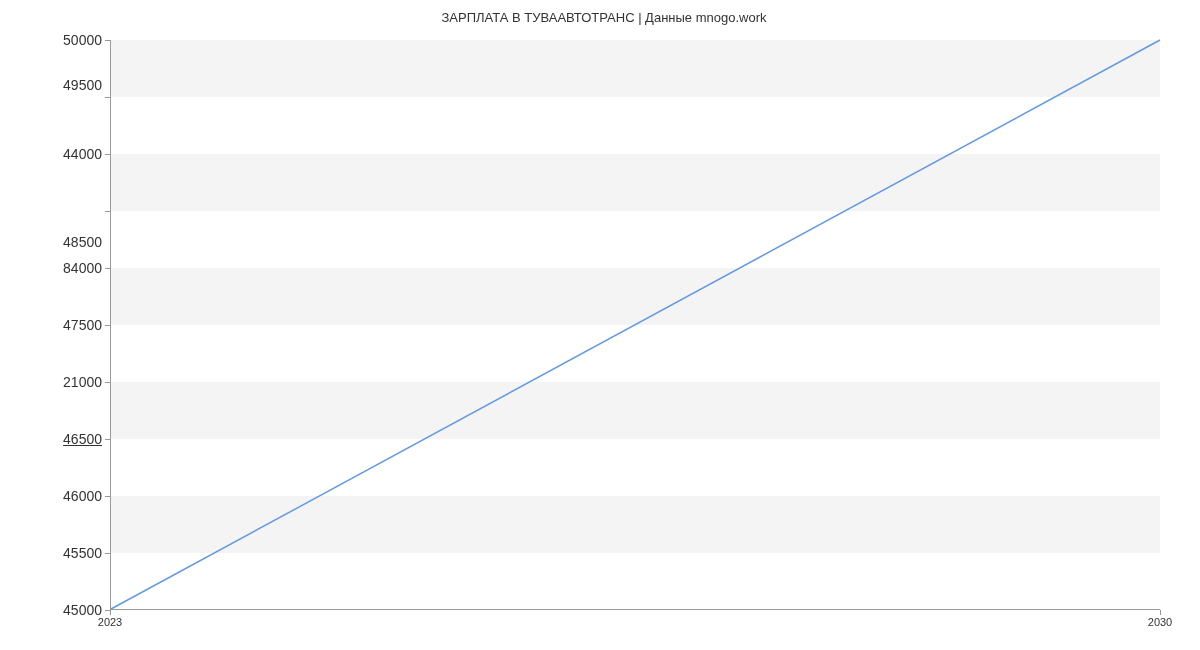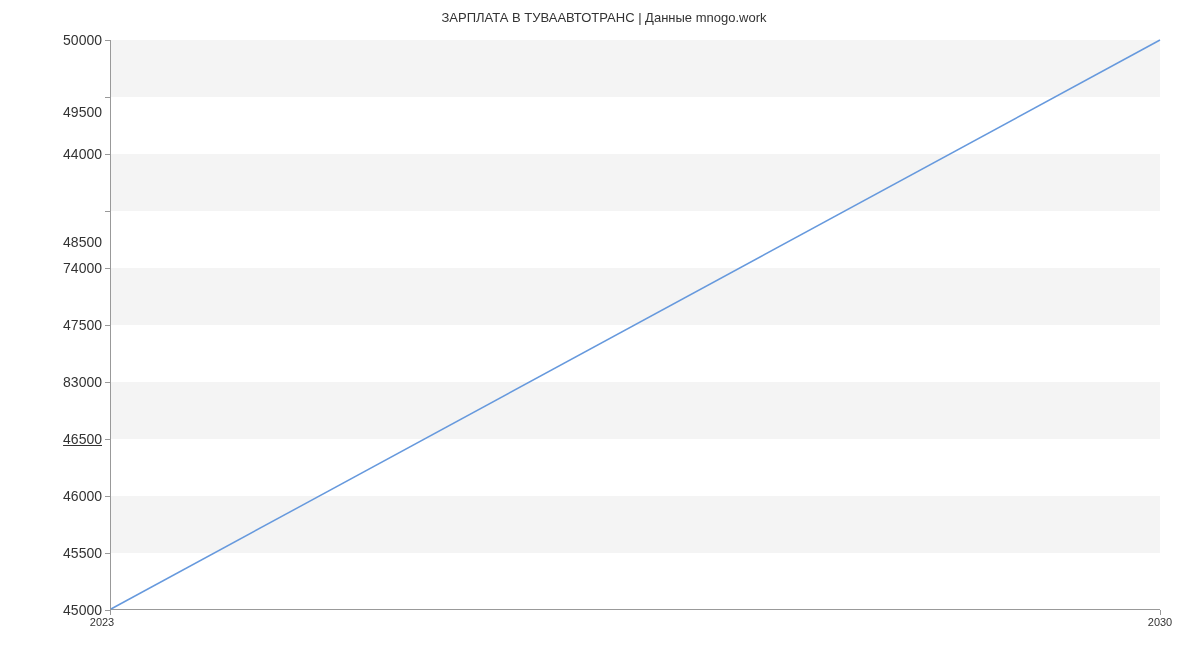--- a/index.html
+++ b/index.html
@@ -34,34 +34,34 @@
   </div>
   <div class="y-axis">
       <div class="y-tick-label" style="top: 610px;">45000</div>
       <div class="y-tick-mark" style="top: 610px;"></div>
       <div class="y-tick-label" style="top: 553px;">45500</div>
       <div class="y-tick-mark" style="top: 553px;"></div>
       <div class="y-tick-label" style="top: 496px; text-align: right;">46000</div>
       <div class="y-tick-mark" style="top: 496px;"></div>
       <div class="y-tick-label" style="top: 439px; text-decoration: underline;">46500</div>
       <div class="y-tick-mark" style="top: 439px;"></div>
-      <div class="y-tick-label" style="top: 382px;">83000</div>
+      <div class="y-tick-label" style="top: 382px;">21000</div>
       <div class="y-tick-mark" style="top: 382px;"></div>
       <div class="y-tick-label" style="top: 325px;">47500</div>
       <div class="y-tick-mark" style="top: 325px;"></div>
-      <div class="y-tick-label" style="top: 268px;">74000</div>
+      <div class="y-tick-label" style="top: 268px;">84000</div>
       <div class="y-tick-mark" style="top: 268px;"></div>
       <div class="y-tick-label" style="top: 211px; margin-top: 31px;">48500</div>
       <div class="y-tick-mark" style="top: 211px;"></div>
       <div class="y-tick-label" style="top: 154px;">44000</div>
       <div class="y-tick-mark" style="top: 154px;"></div>
-      <div class="y-tick-label" style="top: 112px;">49500</div>
+      <div class="y-tick-label" style="top: 85px;">49500</div>
       <div class="y-tick-mark" style="top: 97px;"></div>
       <div class="y-tick-label" style="top: 40px;">50000</div>
       <div class="y-tick-mark" style="top: 40px;"></div>
     </div>
   <div class="x-axis">
-      <div class="x-tick-label" style="left: 102px;">2023</div>
+      <div class="x-tick-label" style="left: 110px;">2023</div>
       <div class="x-tick-mark" style="left: 110px;"></div>
       <div class="x-tick-label" style="left: 1160px;">2030</div>
       <div class="x-tick-mark" style="left: 1160px;"></div>
     </div>
 </div>
 
 </body></html>

